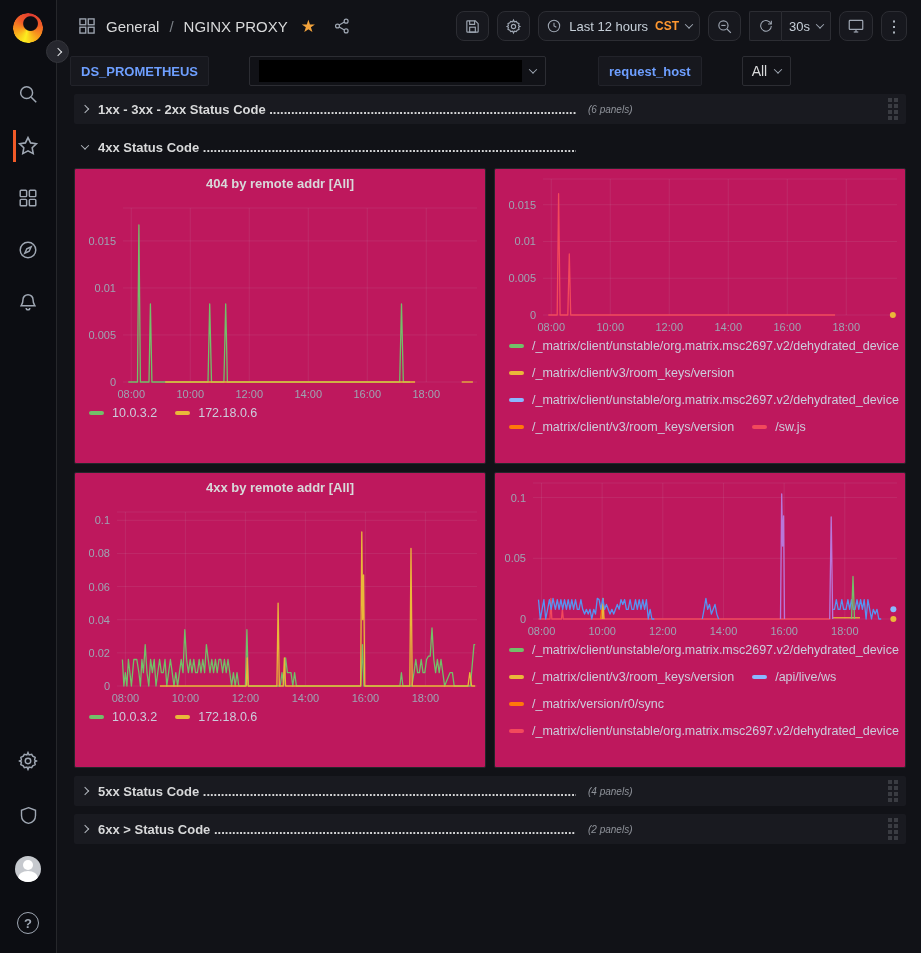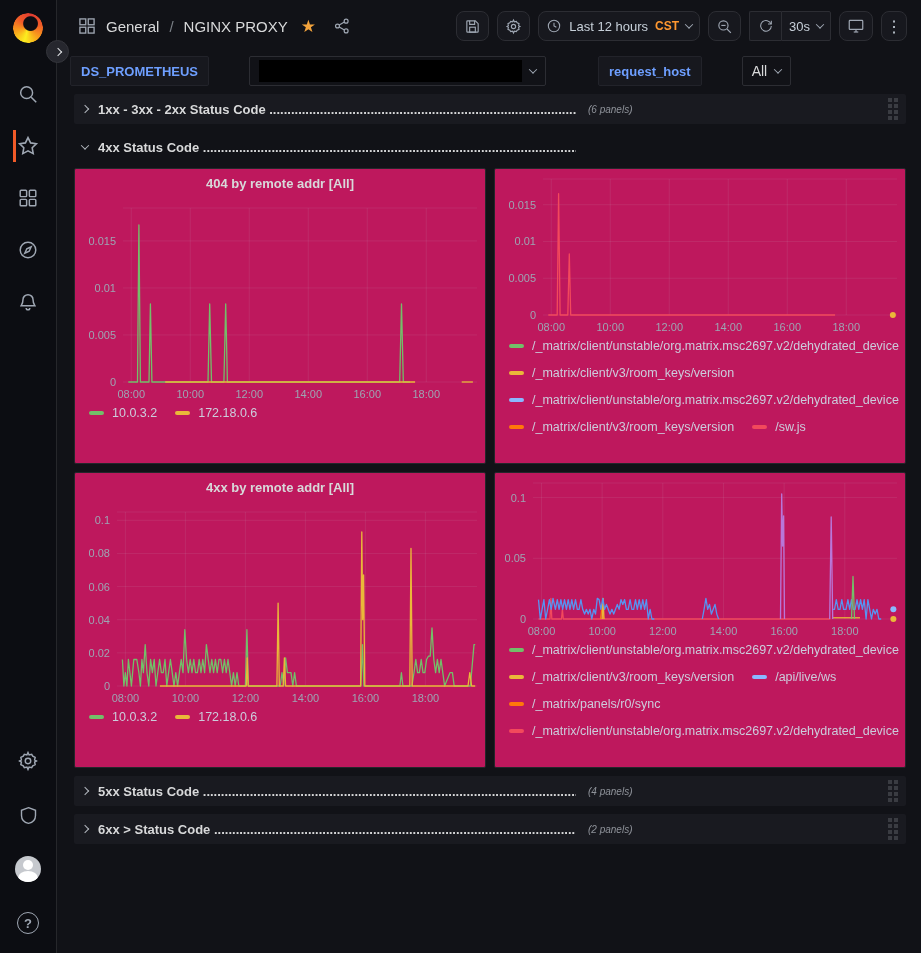--- a/index.html
+++ b/index.html
@@ -456,21 +456,21 @@
                   <span>/_matrix/client/v3/room_keys/version</span>
                 </span>
                 <span class="legend-item">
                   <span class="swatch" style="background: rgb(138, 184, 255);"></span>
                   <span>/api/live/ws</span>
                 </span>
               </div>
               <div class="legend-row">
                 <span class="legend-item">
                   <span class="swatch" style="background: rgb(255, 120, 10);"></span>
-                  <span>/_matrix/panels/r0/sync</span>
+                  <span>/_matrix/version/r0/sync</span>
                 </span>
               </div>
               <div class="legend-row">
                 <span class="legend-item">
                   <span class="swatch" style="background: rgb(242, 73, 92);"></span>
                   <span>/_matrix/client/unstable/org.matrix.msc2697.v2/dehydrated_device</span>
                 </span>
               </div>
             </div>
         </div>

